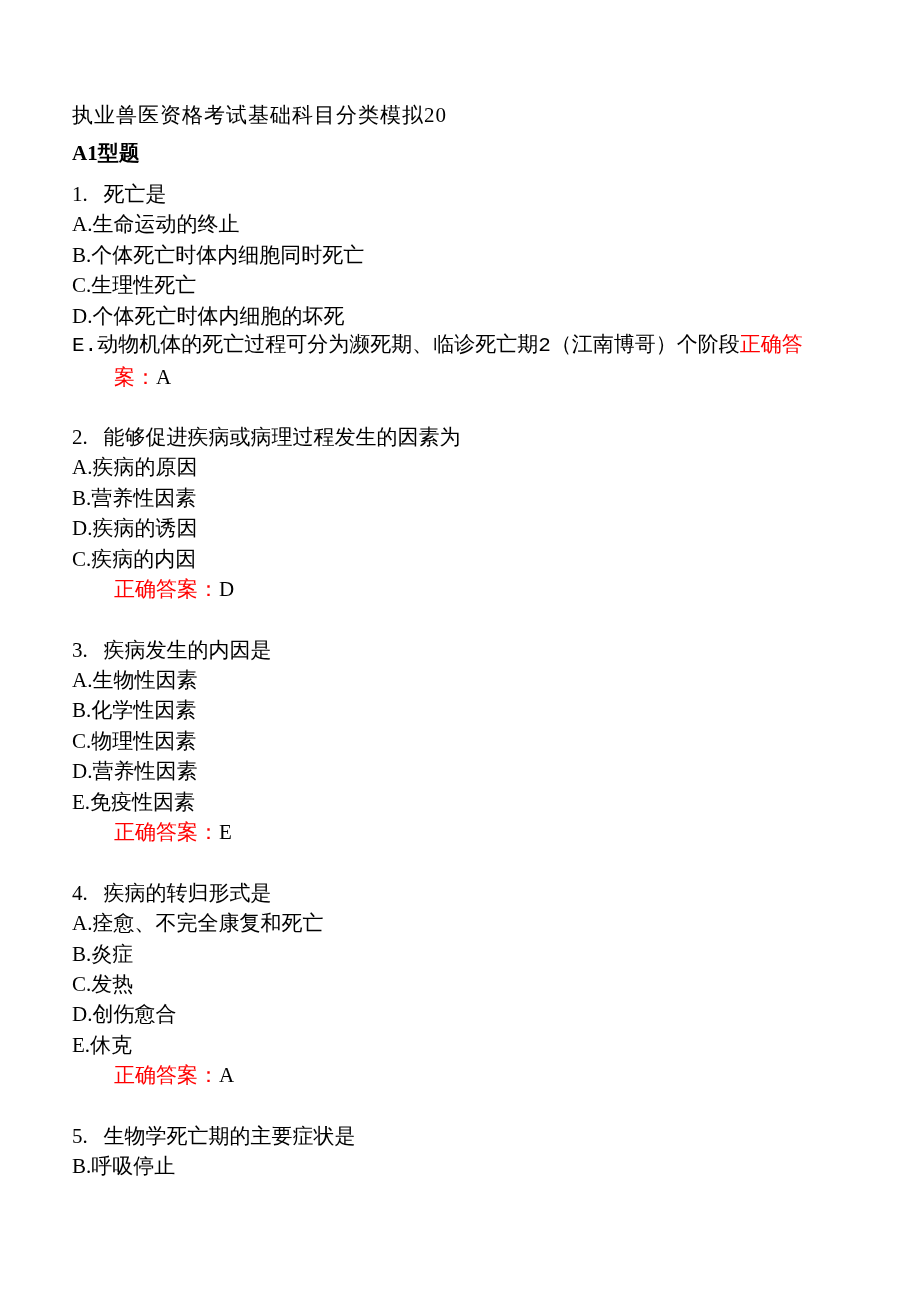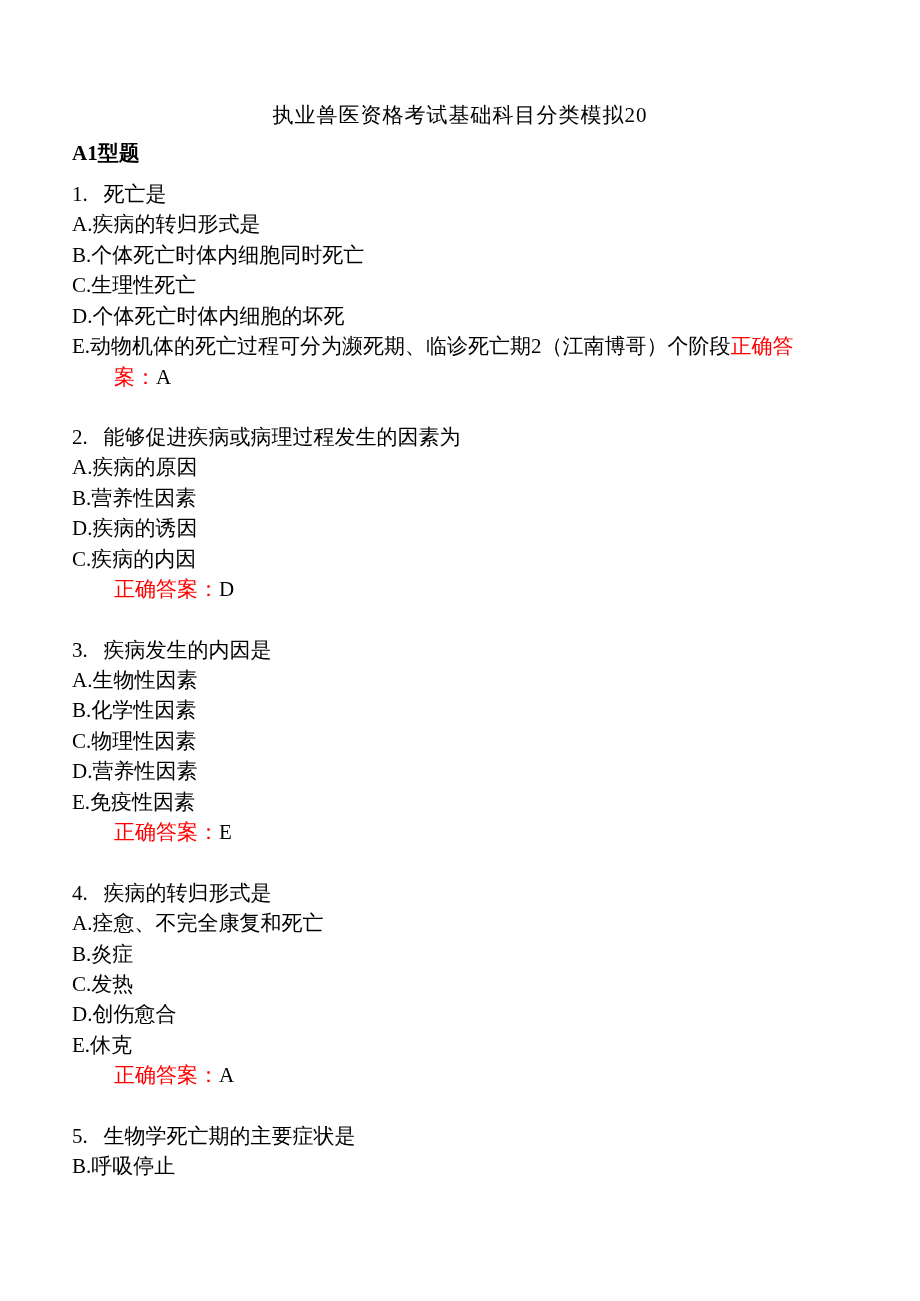--- a/index.html
+++ b/index.html
@@ -11,21 +11,21 @@
       width: 920px;
       height: 1301px;
       background: #ffffff;
       font-family: "SimSun", "宋体", serif;
       padding: 100px 72px 60px 72px;
       font-size: 21px;
       line-height: 1.45;
       color: #000000;
     }
     .title {
-      text-align: center;
+      text-align: left;
       margin-bottom: 8px;
       letter-spacing: 1px;
     }
     .section-header {
       margin-bottom: 10px;
       font-weight: bold;
     }
     .question-block {
       margin-bottom: 30px;
     }
@@ -36,33 +36,34 @@
       padding-left: 0;
     }
     .answer-label {
       color: #ff0000;
     }
     .answer-indent {
       padding-left: 42px;
     }
     .inline-answer {
       padding-left: 0;
+      font-family: Liberation Mono, monospace;
     }
   </style>
 </head>
 <body>
 
 <div class="title">执业兽医资格考试基础科目分类模拟20</div>
 <div class="section-header">A1型题</div>
 
 <div class="question-block">
   <div class="question-stem">
     <span>1.</span>&nbsp;&nbsp;&nbsp;<span>死亡是</span>
   </div>
-  <div class="option">A.疾病的转归形式是</div>
+  <div class="option">A.生命运动的终止</div>
   <div class="option">B.个体死亡时体内细胞同时死亡</div>
   <div class="option">C.生理性死亡</div>
   <div class="option">D.个体死亡时体内细胞的坏死</div>
   <div class="inline-answer">
     <span>E.动物机体的死亡过程可分为濒死期、临诊死亡期2（江南博哥）个阶段</span><span class="answer-label">正确答</span>
   </div>
   <div class="answer-indent">
     <span class="answer-label">案：</span><span>A</span>
   </div>
 </div>

